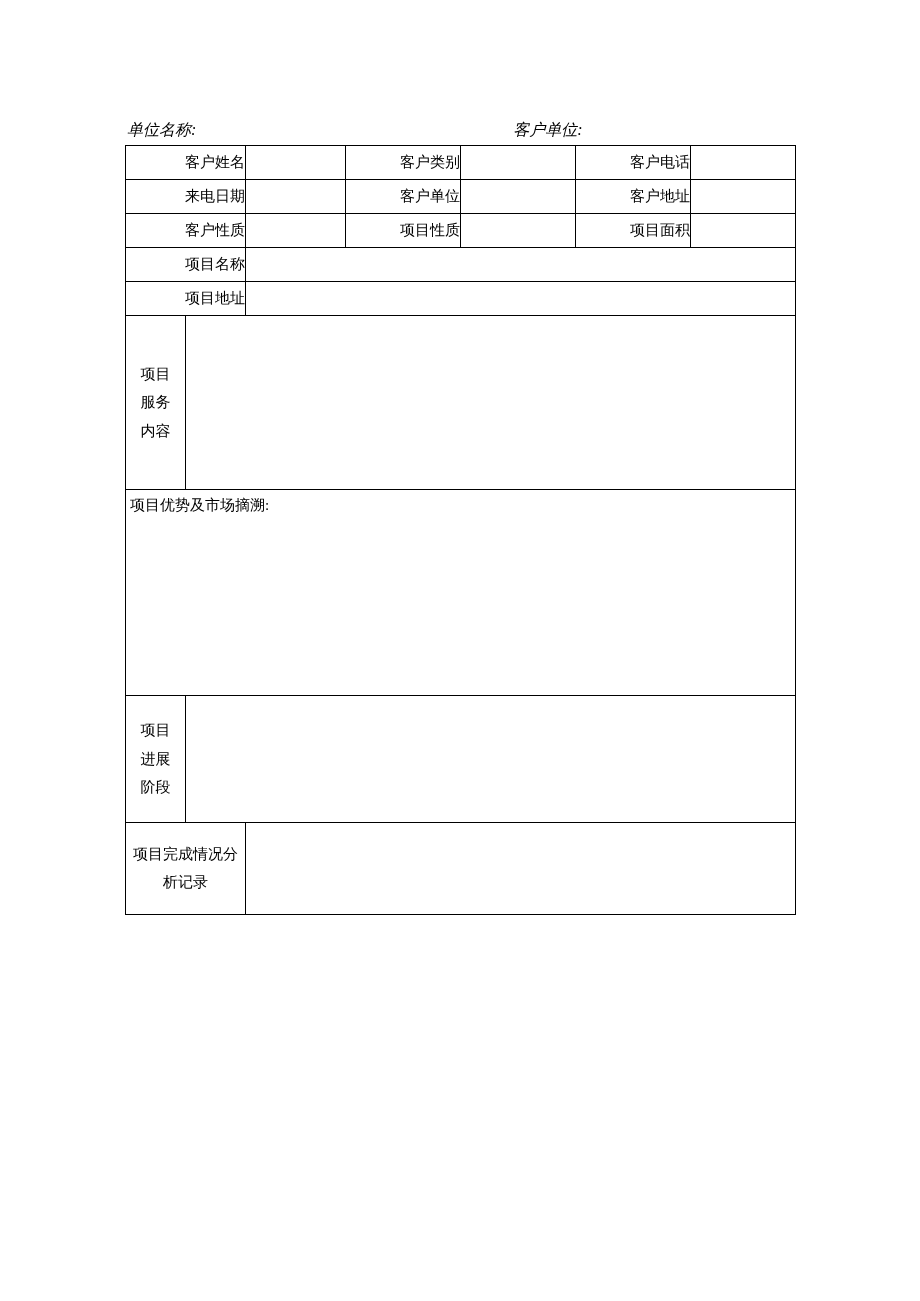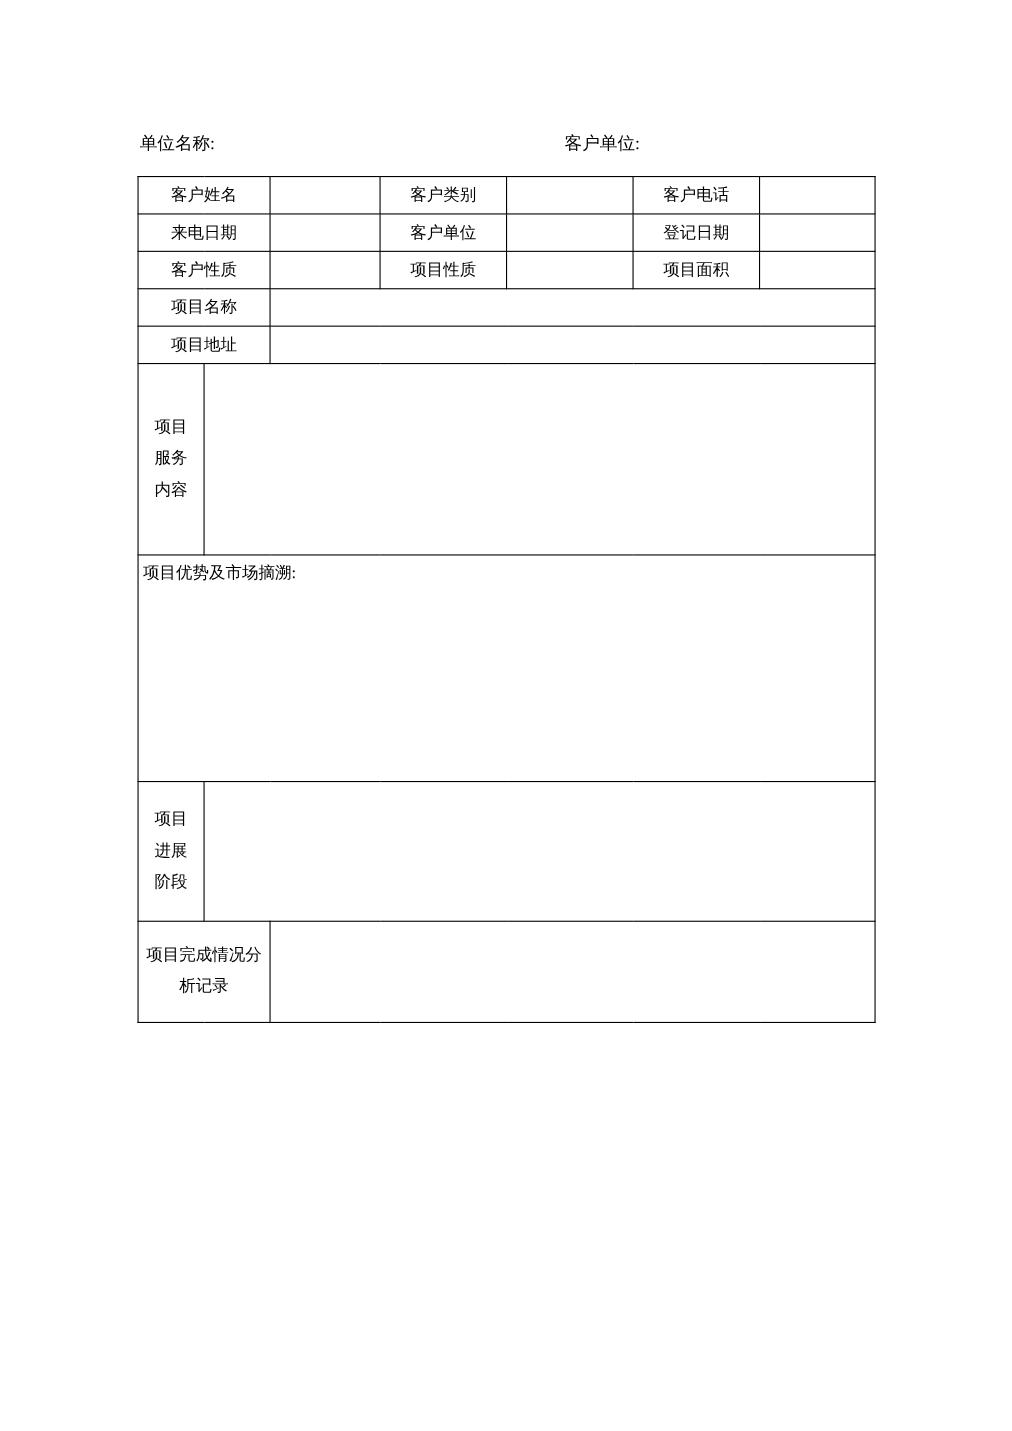--- a/index.html
+++ b/index.html
@@ -23,22 +23,23 @@
       font-size: 36px;
       font-weight: normal;
       text-align: center;
       letter-spacing: 2px;
       margin-bottom: 28px;
       font-family: "SimSun", "宋体", serif;
     }
     .header-row {
       display: flex;
       font-size: 16px;
-      margin-bottom: 19px;
+      margin-bottom: 4px;
       padding: 0 2px;
+      font-style: italic;
     }
     .header-left {
       flex: 0 0 58%;
     }
     .header-right {
       flex: 1;
     }
     table {
       width: 100%;
       border-collapse: collapse;
@@ -46,20 +47,21 @@
     }
     td {
       border: 1px solid #000000;
       font-size: 15px;
       text-align: center;
       vertical-align: middle;
       padding: 0;
     }
     .label-cell {
       height: 34px;
+      text-align: right;
     }
     .vertical-label {
       line-height: 1.9;
       padding: 20px 0;
       margin-top: 36px;
     }
     .tall-174 { height: 174px; }
     .tall-206 { height: 206px; }
     .tall-100 { height: 100px; }
     .tall-76 { height: 76px; }
@@ -105,21 +107,21 @@
       <td class="label-cell"></td>
       <td class="label-cell">客户电话</td>
       <td class="label-cell"></td>
     </tr>
 
     <tr>
       <td class="label-cell" colspan="2">来电日期</td>
       <td class="label-cell"></td>
       <td class="label-cell">客户单位</td>
       <td class="label-cell"></td>
-      <td class="label-cell">登记日期</td>
+      <td class="label-cell">客户地址</td>
       <td class="label-cell"></td>
     </tr>
 
     <tr>
       <td class="label-cell" colspan="2">客户性质</td>
       <td class="label-cell"></td>
       <td class="label-cell">项目性质</td>
       <td class="label-cell"></td>
       <td class="label-cell">项目面积</td>
       <td class="label-cell"></td>

